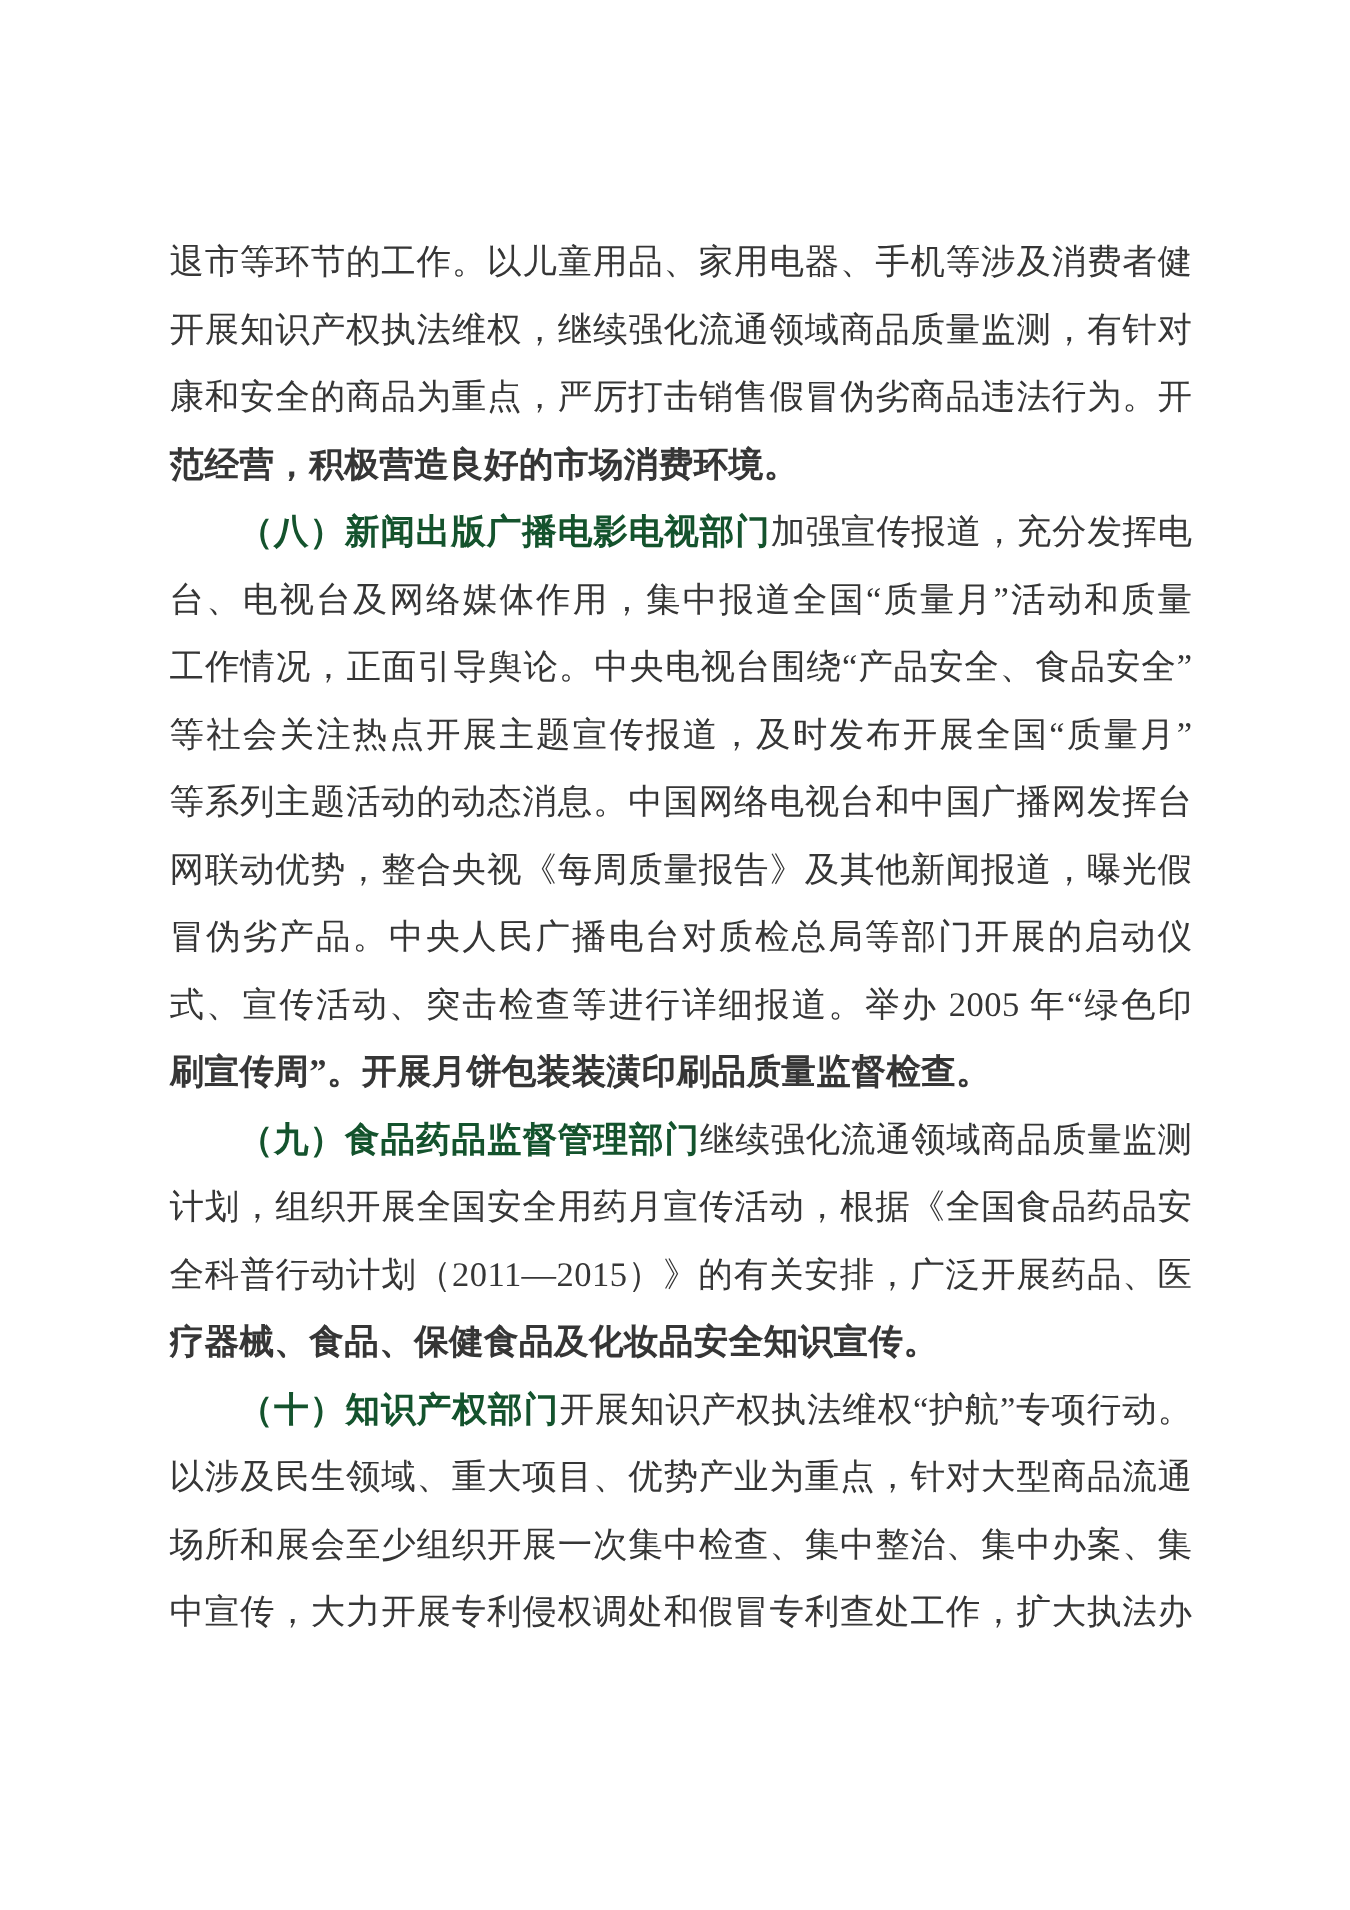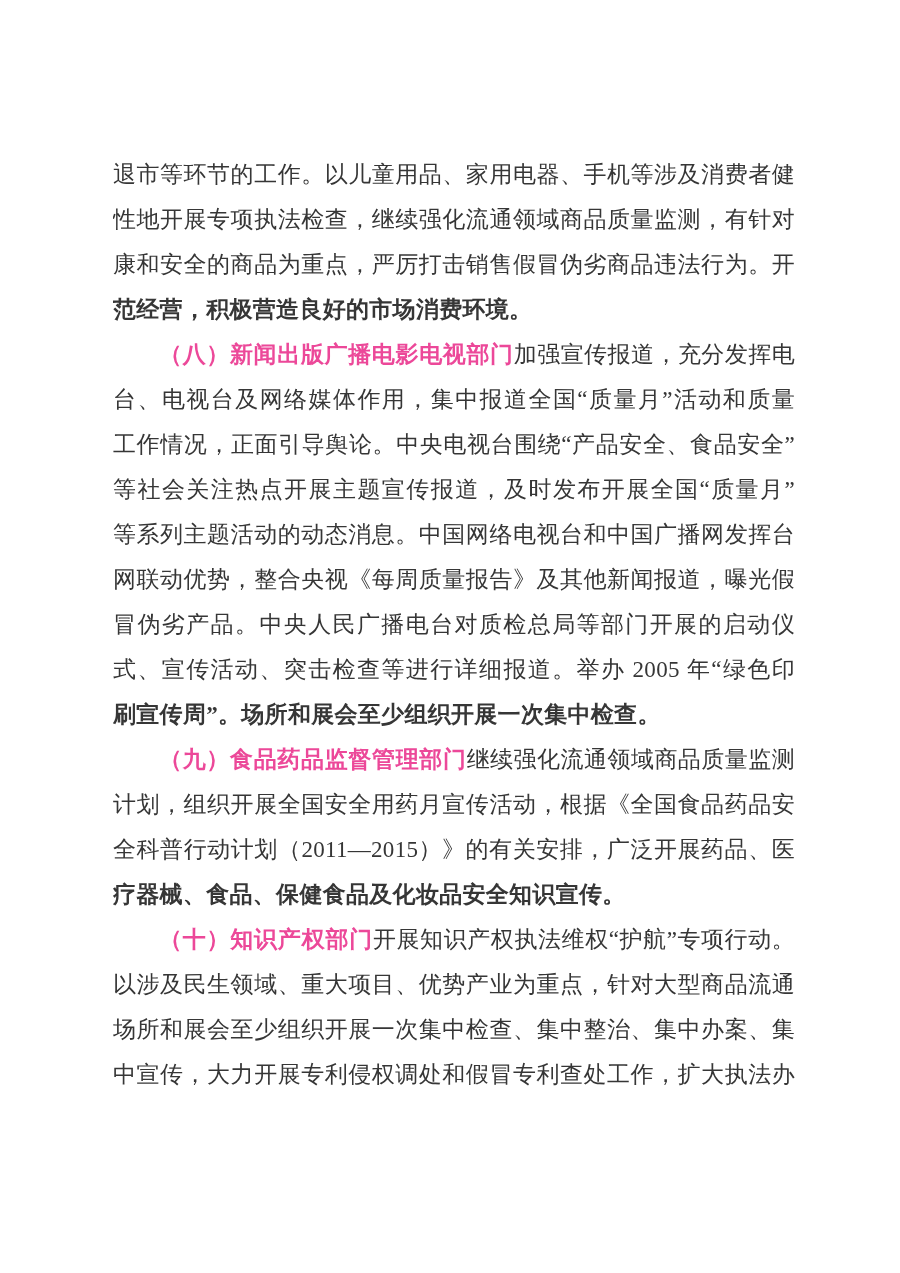--- a/index.html
+++ b/index.html
@@ -41,45 +41,45 @@
   }
   .line.last {
     text-align-last: left;
     font-weight: bold;
   }
   .line.indent {
     text-indent: 2em;
   }
   .line b {
     font-weight: bold;
-    color: #ec4899;
+    color: #14532d;
     letter-spacing: 0.5px;
   }
 </style>
 </head>
 <body>
 
 <div class="page">
   <div class="text-block" id="doc-body">
       <div class="para">
         <div class="line"><span>退市等环节的工作。以儿童用品、家用电器、手机等涉及消费者健</span></div>
-        <div class="line"><span>性地开展专项执法检查，继续强化流通领域商品质量监测，有针对</span></div>
+        <div class="line"><span>开展知识产权执法维权，继续强化流通领域商品质量监测，有针对</span></div>
         <div class="line"><span>康和安全的商品为重点，严厉打击销售假冒伪劣商品违法行为。开</span></div>
         <div class="line last"><span>范经营，积极营造良好的市场消费环境。</span></div>
       </div>
       <div class="para">
         <div class="line indent"><b>（八）新闻出版广播电影电视部门</b><span>加强宣传报道，充分发挥电</span></div>
         <div class="line"><span>台、电视台及网络媒体作用，集中报道全国“质量月”活动和质量</span></div>
         <div class="line"><span>工作情况，正面引导舆论。中央电视台围绕“产品安全、食品安全”</span></div>
         <div class="line"><span>等社会关注热点开展主题宣传报道，及时发布开展全国“质量月”</span></div>
         <div class="line"><span>等系列主题活动的动态消息。中国网络电视台和中国广播网发挥台</span></div>
         <div class="line"><span>网联动优势，整合央视《每周质量报告》及其他新闻报道，曝光假</span></div>
         <div class="line"><span>冒伪劣产品。中央人民广播电台对质检总局等部门开展的启动仪</span></div>
         <div class="line"><span>式、宣传活动、突击检查等进行详细报道。举办 2005 年“绿色印</span></div>
-        <div class="line last"><span>刷宣传周”。场所和展会至少组织开展一次集中检查。</span></div>
+        <div class="line last"><span>刷宣传周”。开展月饼包装装潢印刷品质量监督检查。</span></div>
       </div>
       <div class="para">
         <div class="line indent"><b>（九）食品药品监督管理部门</b><span>继续强化流通领域商品质量监测</span></div>
         <div class="line"><span>计划，组织开展全国安全用药月宣传活动，根据《全国食品药品安</span></div>
         <div class="line"><span>全科普行动计划（2011—2015）》的有关安排，广泛开展药品、医</span></div>
         <div class="line last"><span>疗器械、食品、保健食品及化妆品安全知识宣传。</span></div>
       </div>
       <div class="para">
         <div class="line indent"><b>（十）知识产权部门</b><span>开展知识产权执法维权“护航”专项行动。</span></div>
         <div class="line"><span>以涉及民生领域、重大项目、优势产业为重点，针对大型商品流通</span></div>

